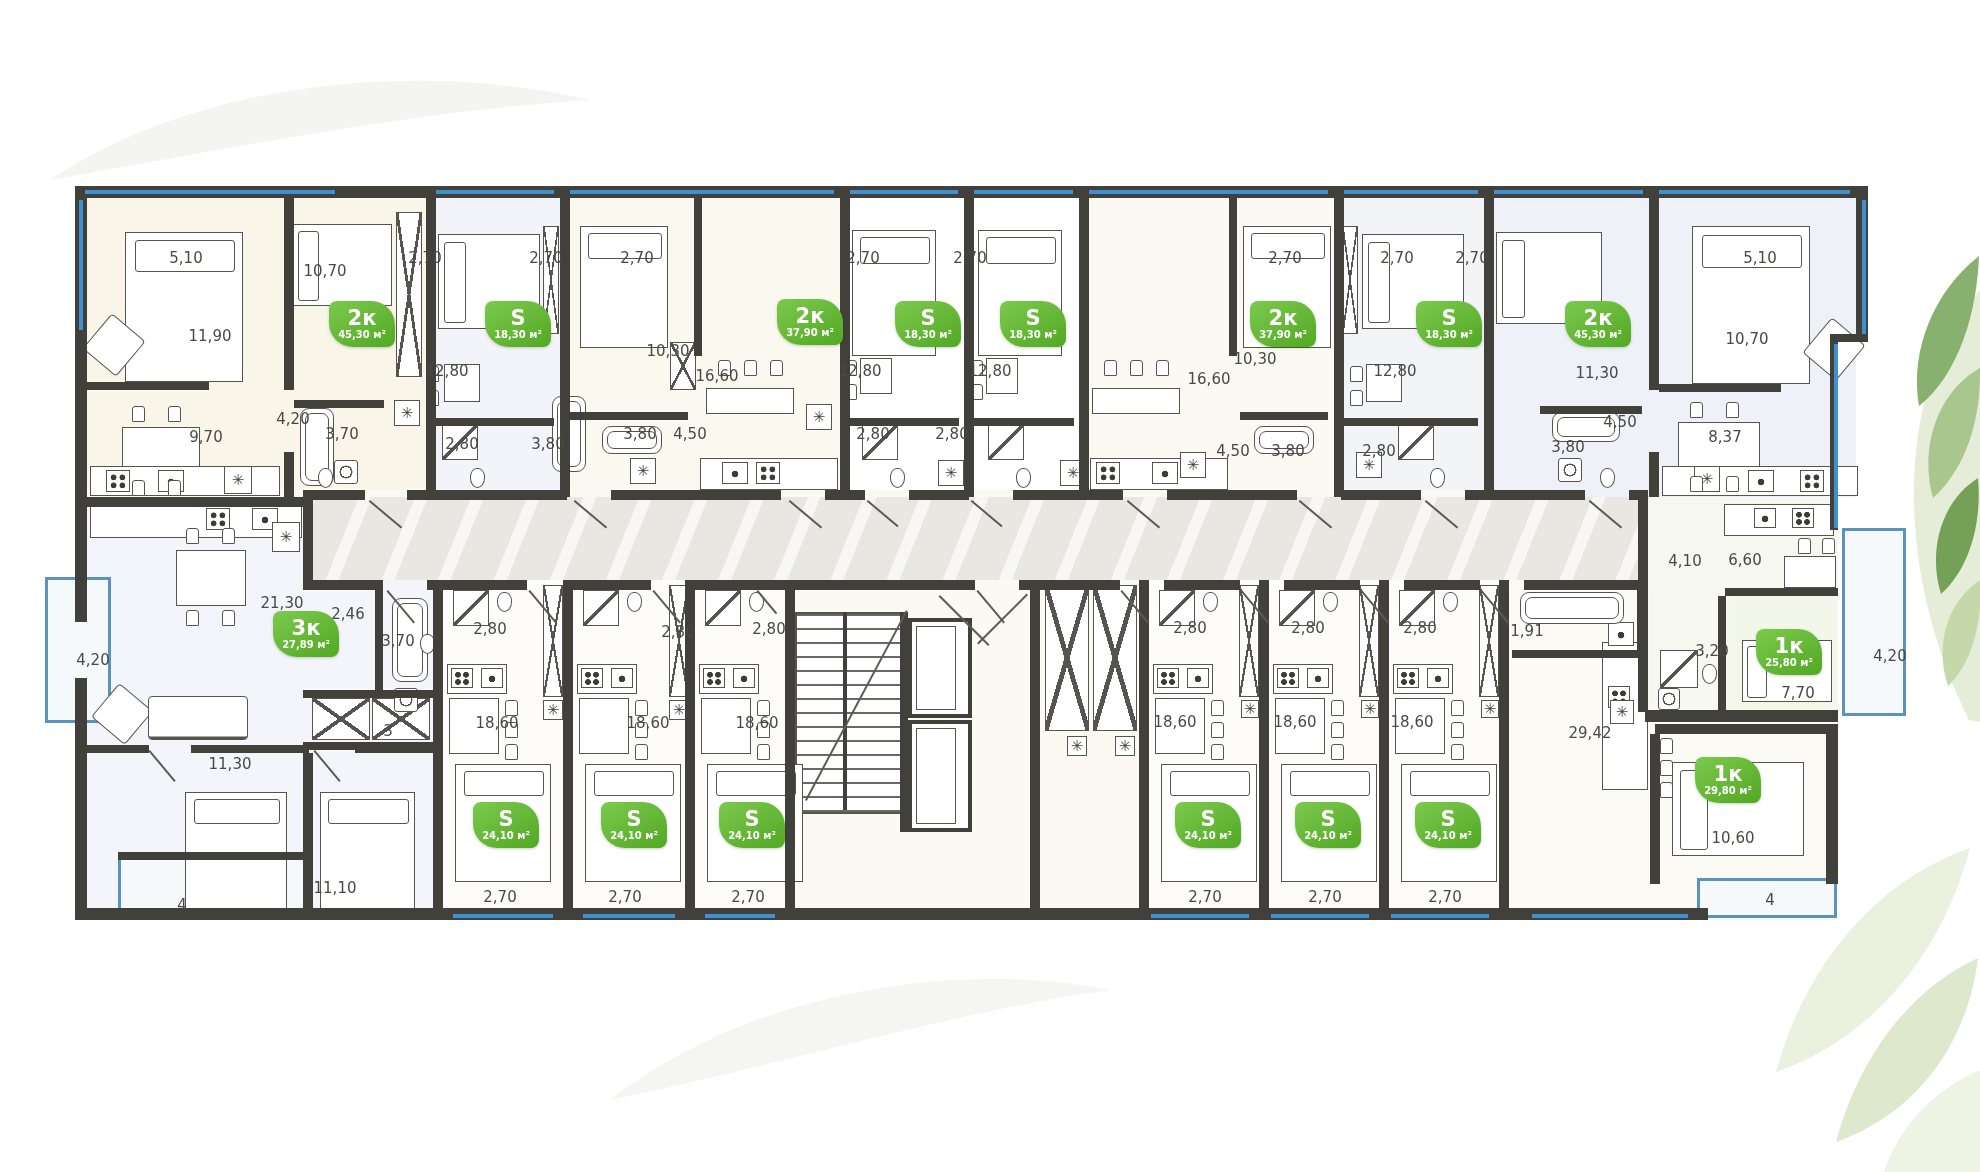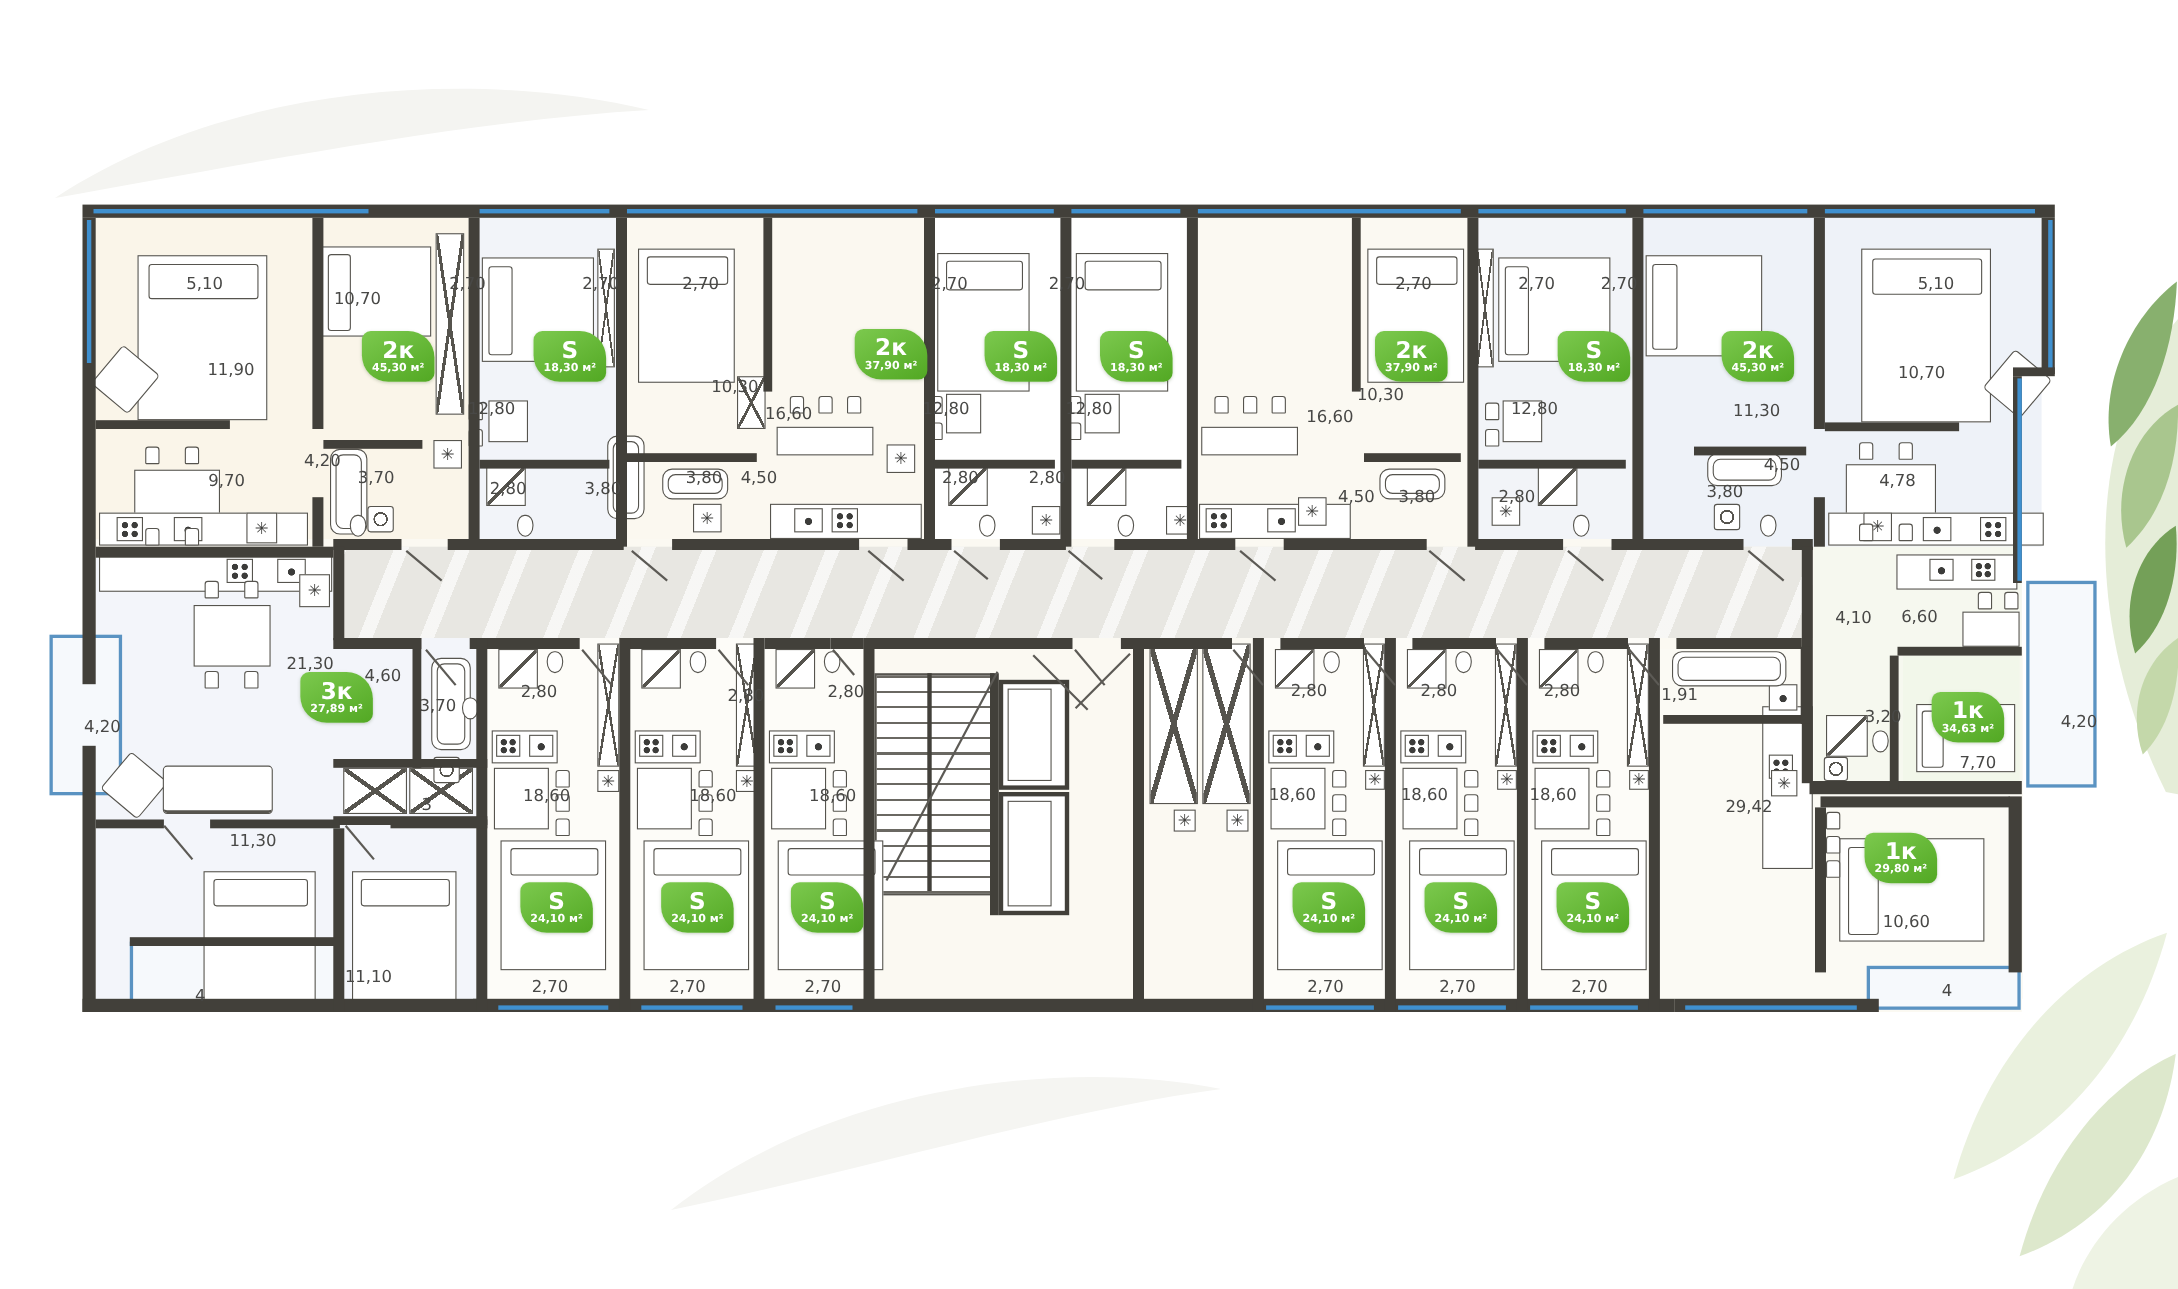--- a/index.html
+++ b/index.html
@@ -481,23 +481,23 @@
       <div class="dim" style="left: 548px; top: 444px;">3,80</div>
       <div class="dim" style="left: 640px; top: 434px;">3,80</div>
       <div class="dim" style="left: 690px; top: 434px;">4,50</div>
       <div class="dim" style="left: 873px; top: 434px;">2,80</div>
       <div class="dim" style="left: 952px; top: 434px;">2,80</div>
       <div class="dim" style="left: 1233px; top: 451px;">4,50</div>
       <div class="dim" style="left: 1288px; top: 451px;">3,80</div>
       <div class="dim" style="left: 1379px; top: 451px;">2,80</div>
       <div class="dim" style="left: 1568px; top: 447px;">3,80</div>
       <div class="dim" style="left: 1620px; top: 422px;">4,50</div>
-      <div class="dim" style="left: 1725px; top: 437px;">4,78</div>
+      <div class="dim" style="left: 1725px; top: 437px;">8,37</div>
       <div class="dim" style="left: 282px; top: 603px;">21,30</div>
-      <div class="dim" style="left: 348px; top: 614px;">4,60</div>
+      <div class="dim" style="left: 348px; top: 614px;">2,46</div>
       <div class="dim" style="left: 398px; top: 641px;">3,70</div>
       <div class="dim" style="left: 93px; top: 660px;">4,20</div>
       <div class="dim" style="left: 230px; top: 764px;">11,30</div>
       <div class="dim" style="left: 388px; top: 731px;">3</div>
       <div class="dim" style="left: 335px; top: 888px;">11,10</div>
       <div class="dim" style="left: 182px; top: 905px;">4</div>
       <div class="dim" style="left: 490px; top: 629px;">2,80</div>
       <div class="dim" style="left: 678px; top: 632px;">2,80</div>
       <div class="dim" style="left: 769px; top: 629px;">2,80</div>
       <div class="dim" style="left: 497px; top: 723px;">18,60</div>
@@ -583,21 +583,21 @@
       <div class="badge" style="left: 1448px; top: 825px;">
         <span class="t1">S</span>
         <span class="t2">24,10 м²</span>
       </div>
       <div class="badge" style="left: 1728px; top: 780px;">
         <span class="t1">1к</span>
         <span class="t2">29,80 м²</span>
       </div>
       <div class="badge" style="left: 1789px; top: 652px;">
         <span class="t1">1к</span>
-        <span class="t2">34,63 м²</span>
+        <span class="t2">25,80 м²</span>
       </div>
     </div>
 
   <svg class="leaf" style="left:1841px;top:250px" width="139" height="484" viewBox="0 0 139 484">
     <path d="M139 40 C 58 130, 48 310, 128 470 L 139 472 Z" fill="#e5edd8"></path>
     <path d="M138 6 C 94 40, 68 100, 78 156 C 118 124, 136 62, 138 6" fill="#88b06e"></path>
     <path d="M139 118 C 96 142, 78 198, 92 248 C 127 216, 140 166, 139 118" fill="#a9c68e"></path>
     <path d="M137 228 C 99 252, 87 302, 100 344 C 129 318, 141 272, 137 228" fill="#74a058"></path>
     <path d="M139 330 C 104 354, 94 398, 107 436 C 132 412, 142 368, 139 330" fill="#c4d8aa"></path>
   </svg>

